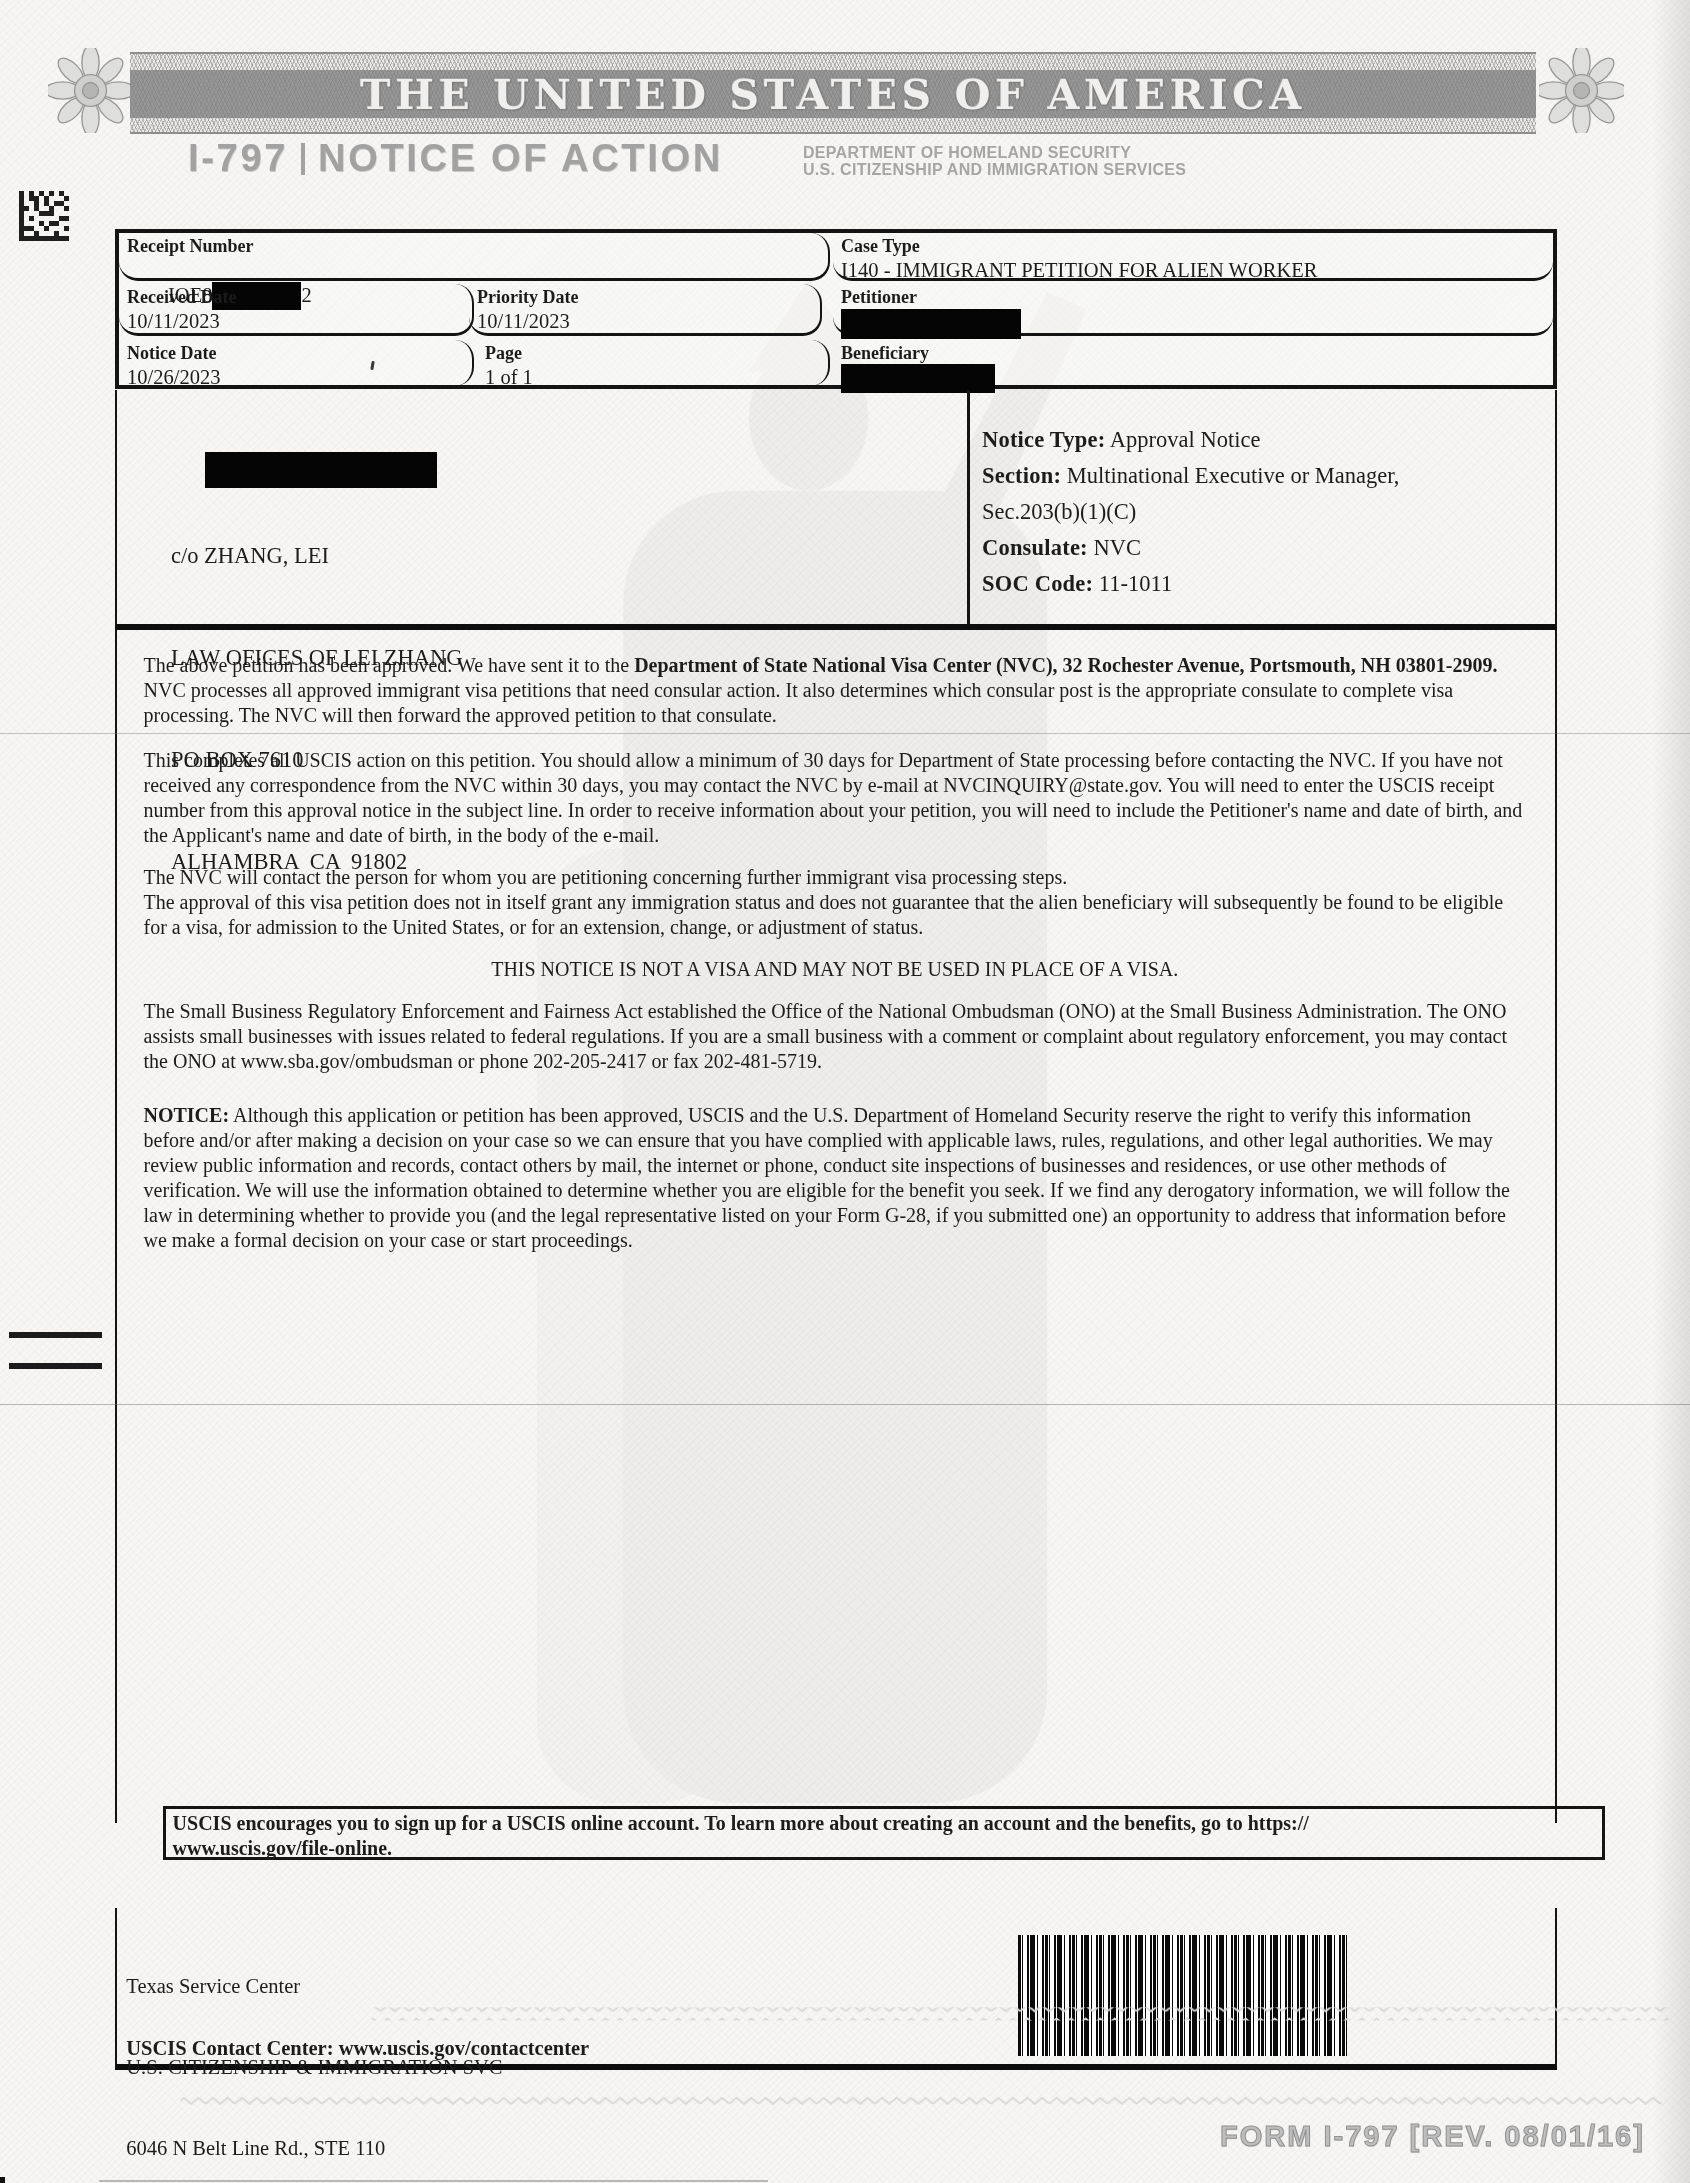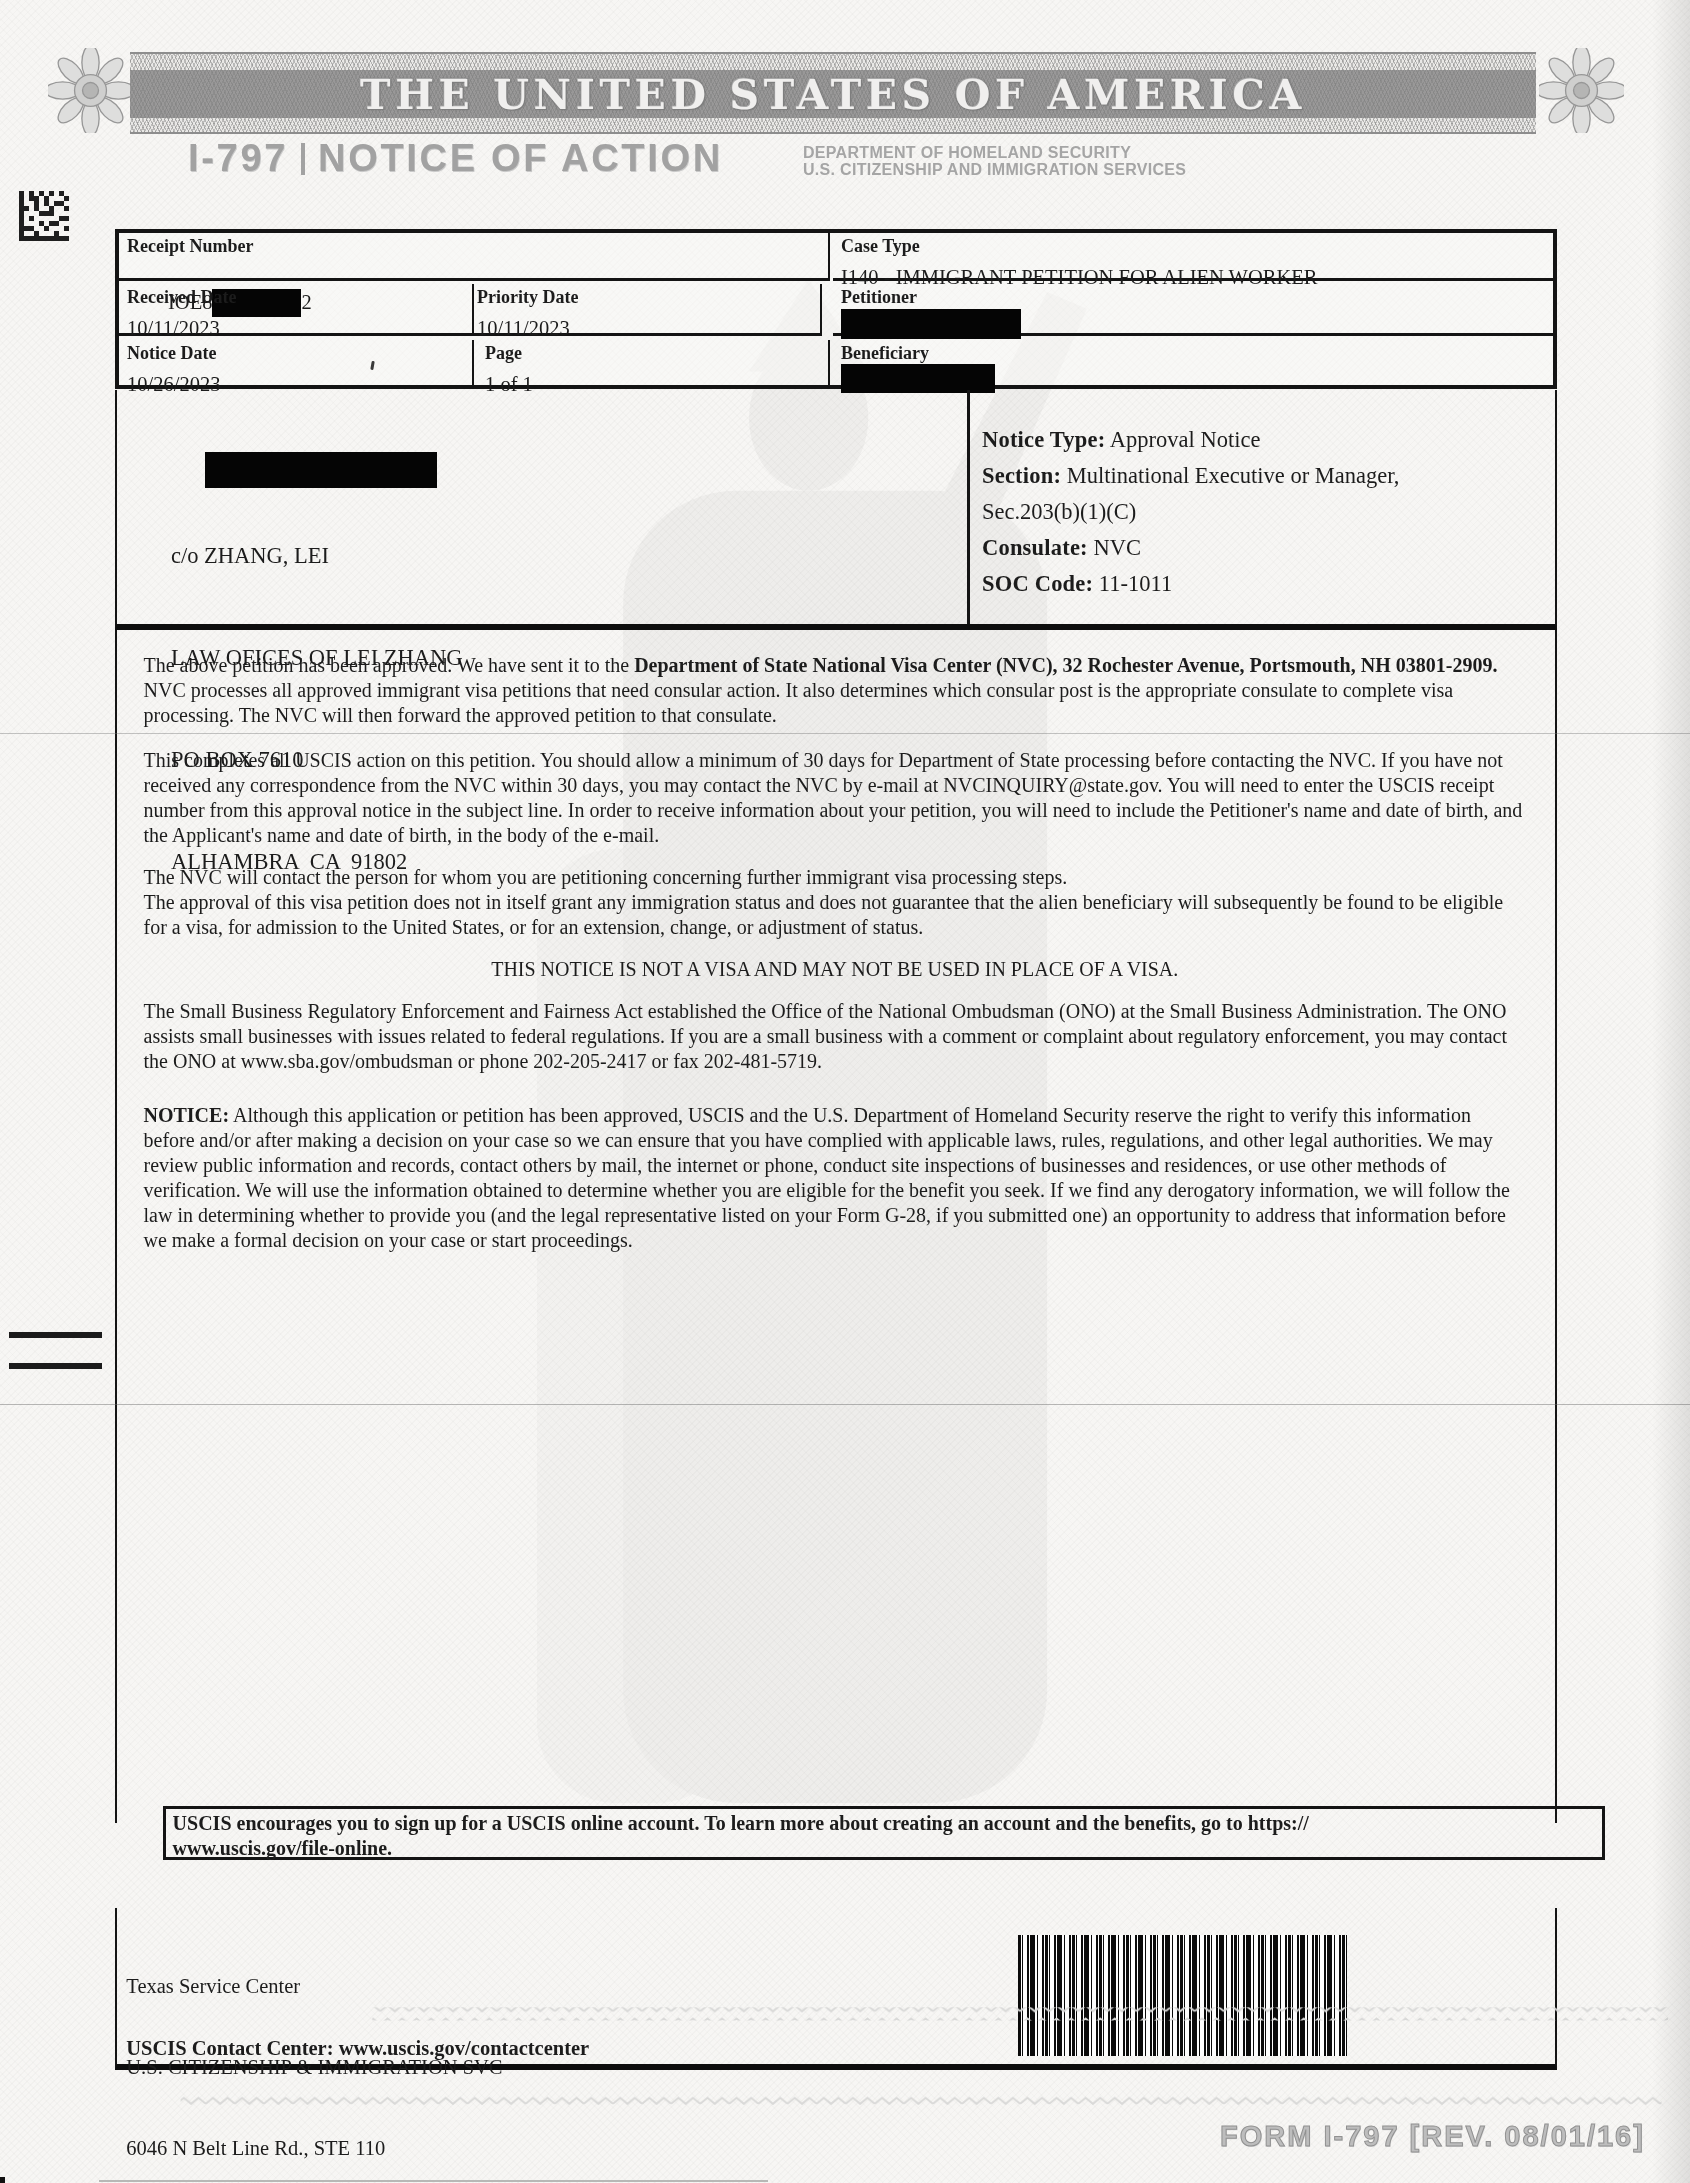--- a/index.html
+++ b/index.html
@@ -49,23 +49,23 @@
     font-weight:bold; color:#a5a5a5; font-size:16px; line-height:17px; letter-spacing:0.3px;
     white-space:nowrap;
   }
 
   
   .datamatrix{left:18.6px; top:191px; width:50px; height:50px;}
 
   
   .info-table{left:115px; top:229px; width:1442px; height:160px;
     border:4px solid #141414; box-sizing:border-box; background:rgba(250,250,248,.5);}
-  .cell{position:absolute; box-sizing:border-box; padding:2.7px 0 0 8px;}
+  .cell{position:absolute; box-sizing:border-box; padding:2.7px 0 0 8px;border-radius:19px;}
   .cell .lbl{font-weight:bold; font-size:18px; line-height:20px;}
-  .cell .val{font-size:20.5px; line-height:24px; margin-top:9px; white-space:pre-wrap;}
+  .cell .val{font-size:20.5px; line-height:24px; margin-top:2px; white-space:pre-wrap;}
   .redact{display:inline-block; background:#050505;}
 
   
   .addr-section{left:115px; top:390px; width:1442px; height:240px;
     border-left:2.7px solid #141414; border-right:2.7px solid #141414; border-bottom:6px solid #0e0e0e;
     box-sizing:border-box;}
   .addr-divider{position:absolute; left:850px; top:0; bottom:0; width:2.7px; background:#141414;}
   .addr-lines{position:absolute; left:54px; top:28px; font-size:22.5px; line-height:34px; white-space:pre-wrap;}
   .notice-details{position:absolute; left:865px; top:32px; font-size:22.5px; line-height:36px;}
   .notice-details b{letter-spacing:0.2px;}

